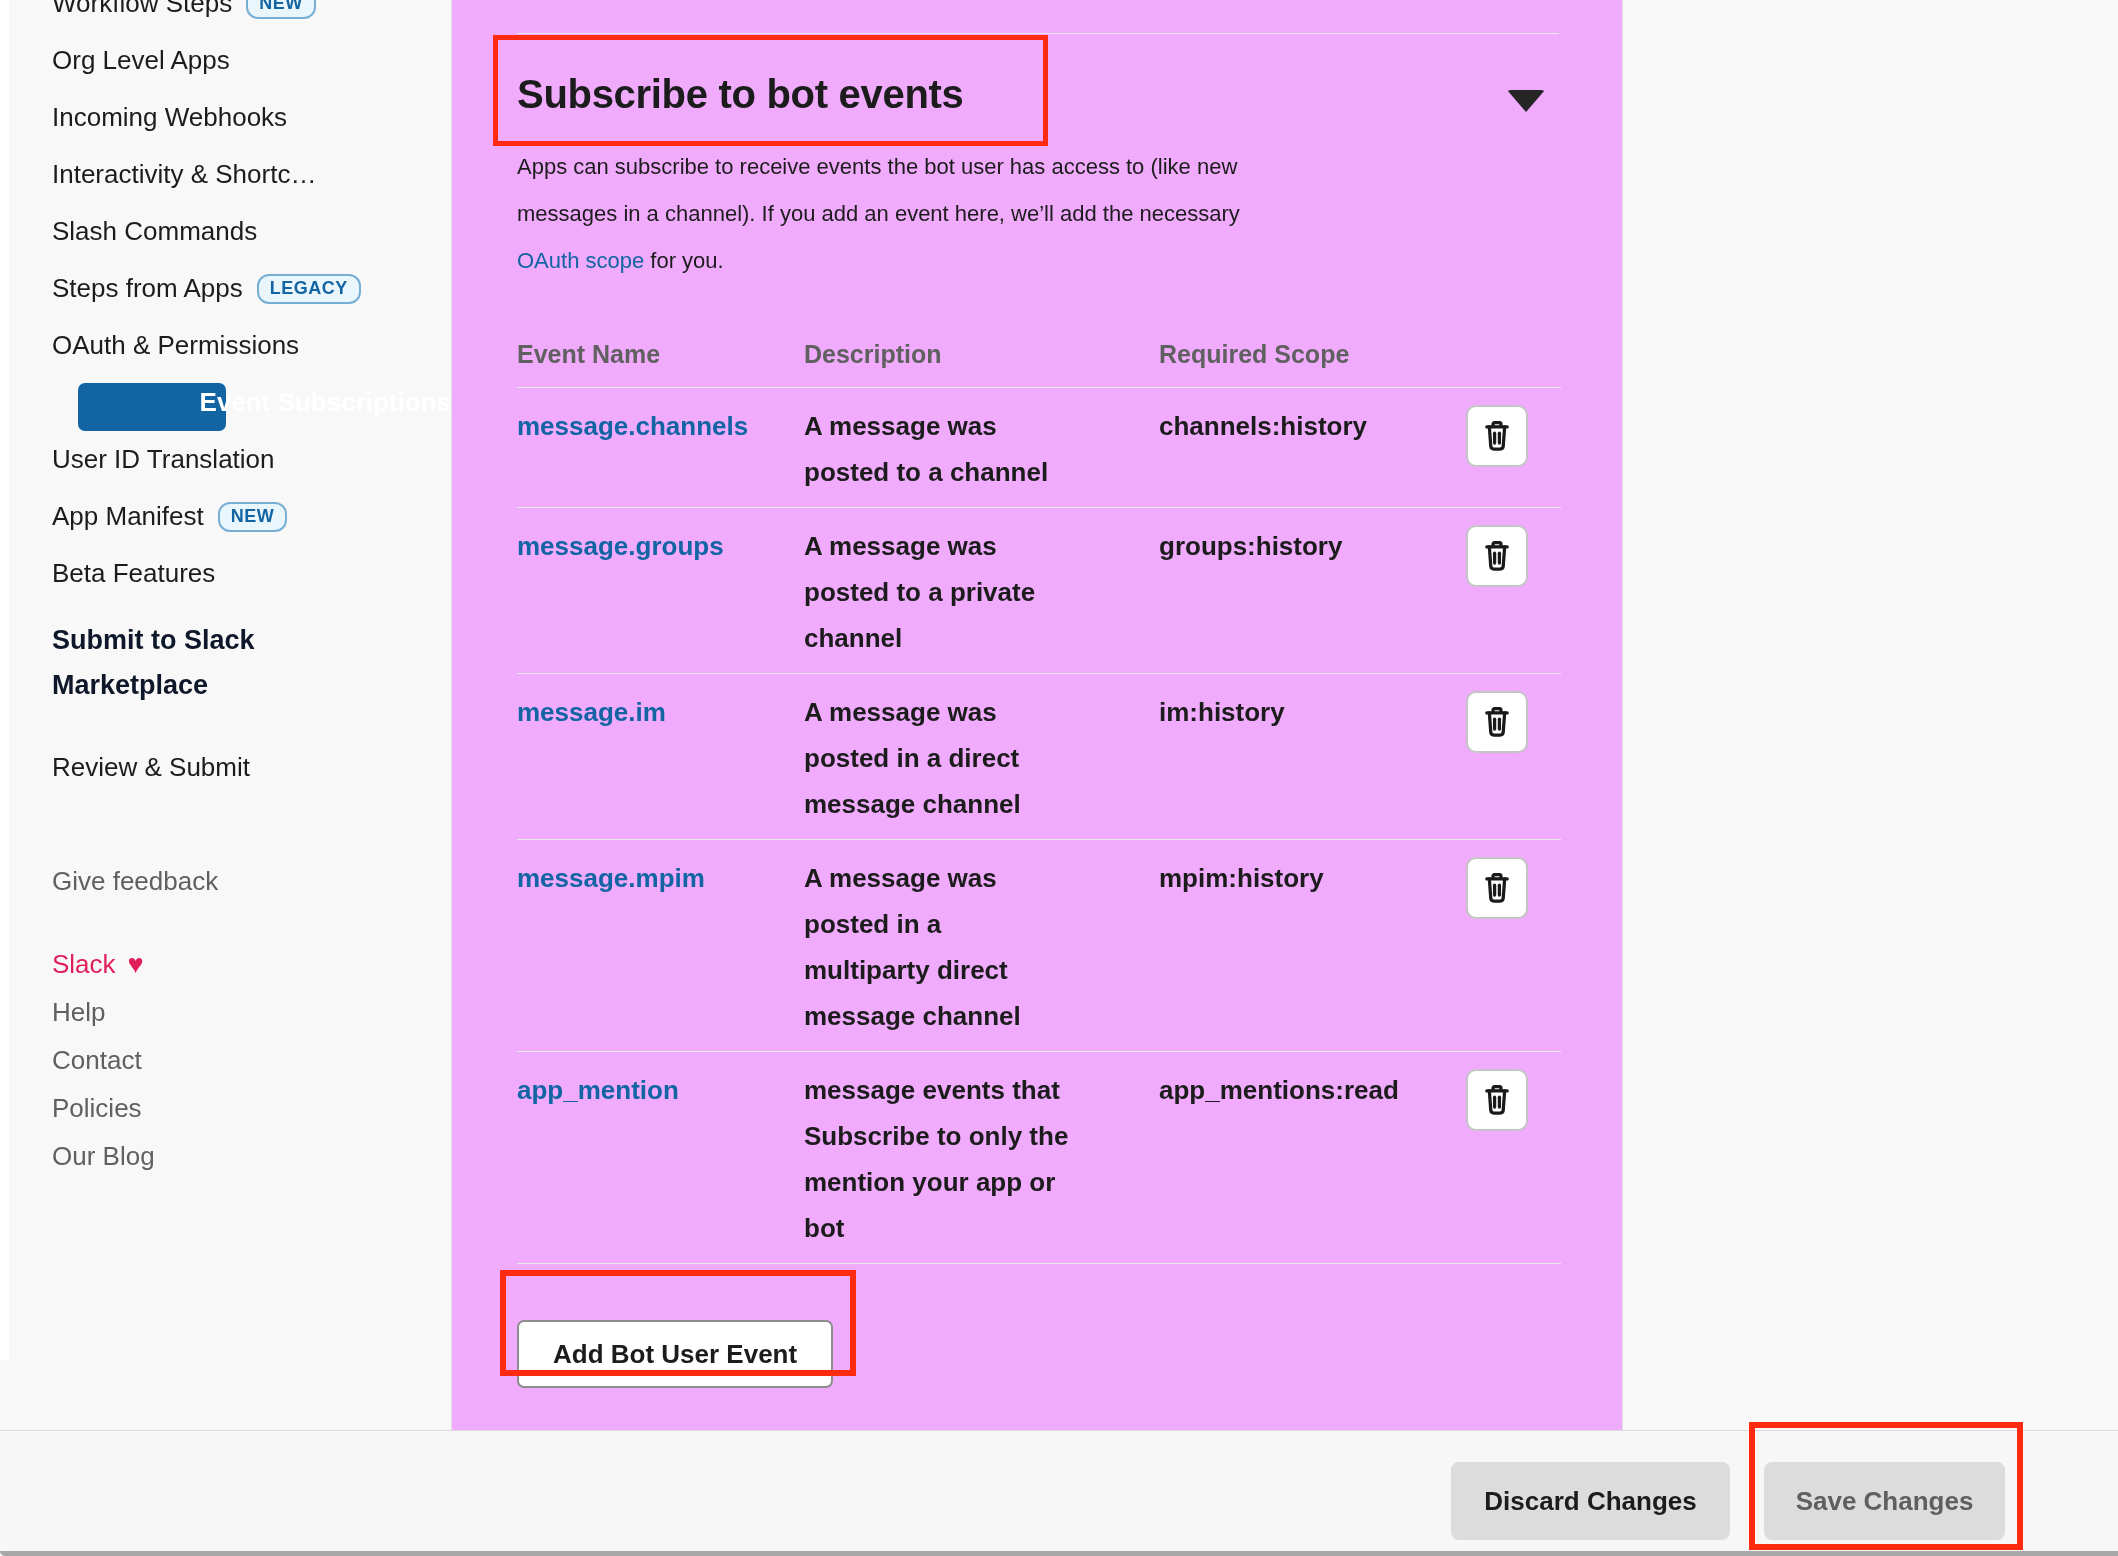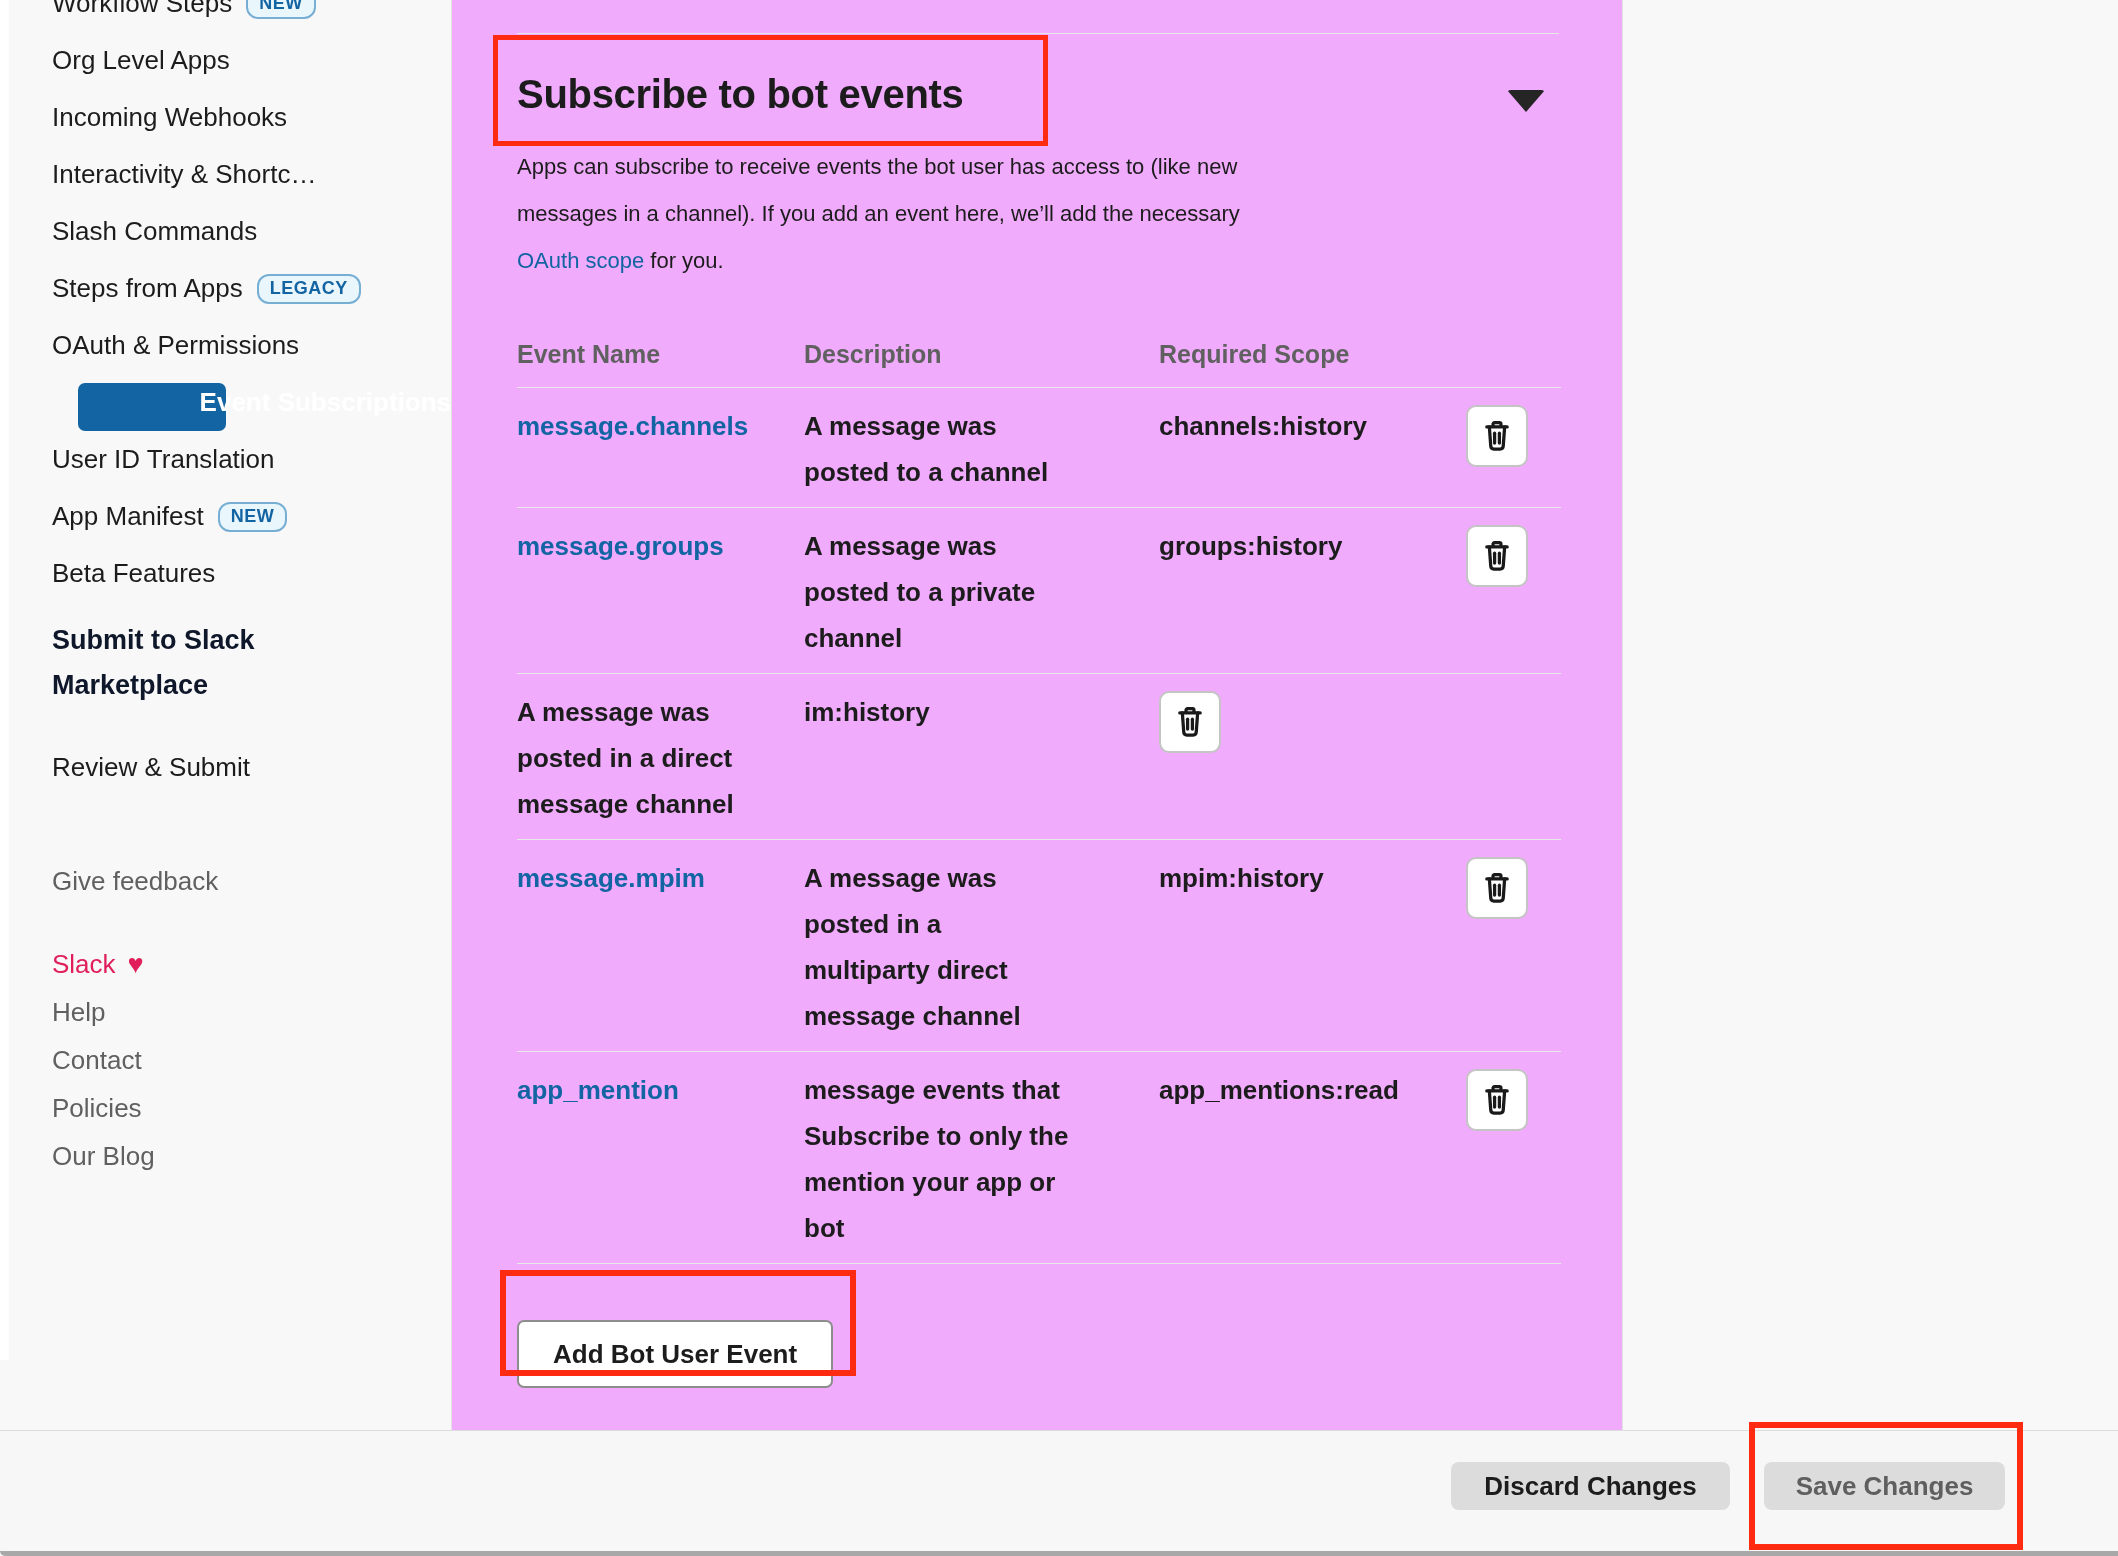--- a/index.html
+++ b/index.html
@@ -72,21 +72,21 @@
     background:#ffffff; border:2px solid #8d8d8d; border-radius:7px;
     font-family:"Liberation Sans", sans-serif; font-size:26px; font-weight:700; color:#1d1c1d; cursor:pointer;margin-top:30px;
   }
 
   
   .bottom-bar {
     position:absolute; left:0; top:1430px; width:2118px; height:126px;
     background:#f7f7f7; border-top:1px solid #dcdcdc;
   }
   .bar-btn {
-    position:absolute; top:31px; height:48px; border:none; border-radius:8px;
+    position:absolute; top:31px; height:78px; border:none; border-radius:8px;
     background:#dcdcdc; font-family:"Liberation Sans", sans-serif;
     font-size:26px; font-weight:700; cursor:pointer; padding:0 30px;
   }
   .discard-btn { left:1451px; width:279px; color:#1d1c1d; }
   .save-btn    { left:1764px; width:241px; color:#5f5f5f; }
   .window-edge { position:absolute; left:0; bottom:0; width:2118px; height:5px; background:#a8a8a8; border-bottom-left-radius:10px; }
 
   
   .annotation { position:absolute; border-style:solid; border-color:#ff2b10; pointer-events:none; z-index:10; }
   .ann-title { left:493px; top:35px;  width:555px; height:111px; border-width:5px; }
@@ -220,20 +220,21 @@
                 <path d="M6.6 5.6 l1 13.6 a2.2 2.2 0 0 0 2.2 2 h4.4 a2.2 2.2 0 0 0 2.2-2 l1-13.6"></path>
                 <path d="M10.3 10 v7"></path>
                   <path d="M13.7 10 v7"></path>
               </svg>
             </span>
           </button>
         </div>
       </div>
 
       <div class="t-row">
+        <div class="ev-name">message.im</div>
         <div class="ev-desc">
           <div>A message was</div>
           <div>posted in a direct</div>
           <div>message channel</div>
         </div>
         <div class="ev-scope">im:history</div>
         <div class="t-action">
           <button class="trash-btn">
             <span>
               <svg width="34" height="34" viewBox="0 0 24 24" fill="none" stroke="#1a1a1a" stroke-width="2.3" stroke-linecap="round" stroke-linejoin="round">

